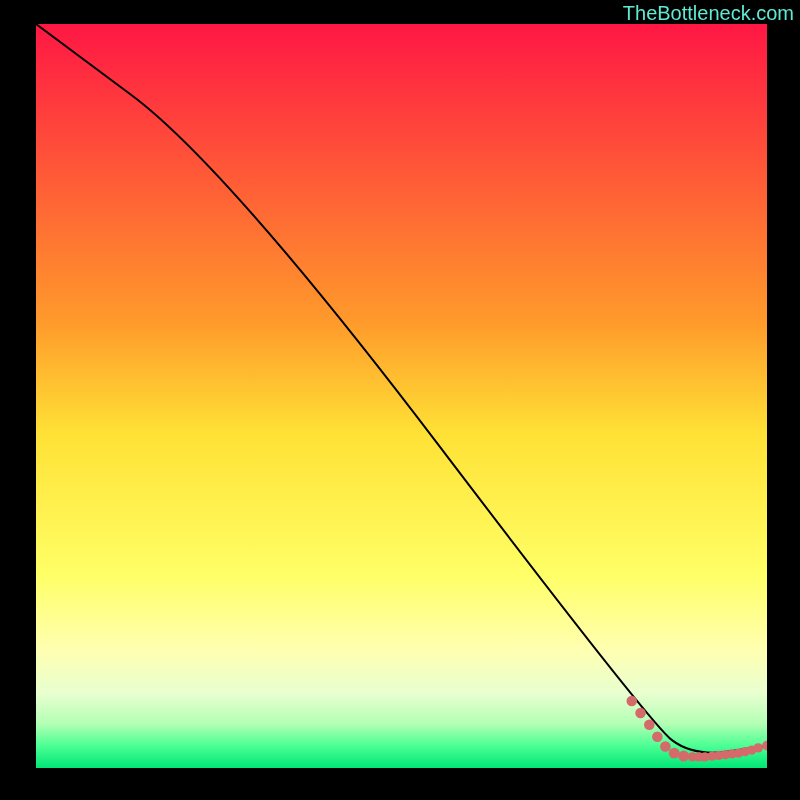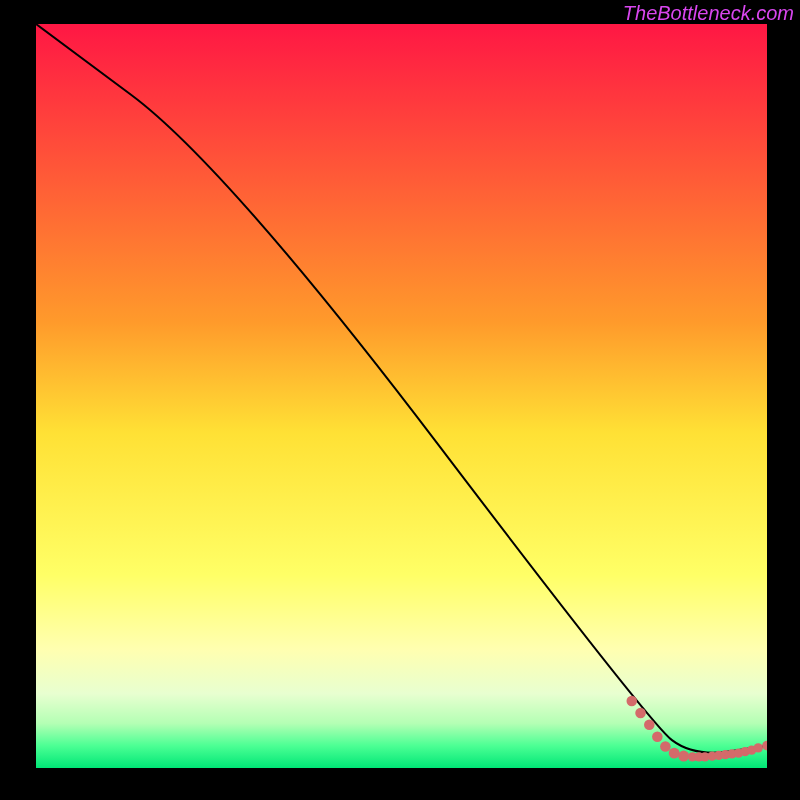--- a/index.html
+++ b/index.html
@@ -13,25 +13,24 @@
   .outer {
     width: 800px;
     height: 800px;
     background: #000;
     position: relative;
   }
   .watermark {
     position: absolute;
     top: 2px;
     right: 6px;
-    color: #d946ef;
+    color: #5eead4;
     font-size: 20px;
     font-weight: 500;
     z-index: 5;
-    font-style: italic;
   }
   .plot {
     position: absolute;
     left: 36px;
     top: 24px;
     width: 731px;
     height: 744px;
   }
   .plot svg {
     display: block;

